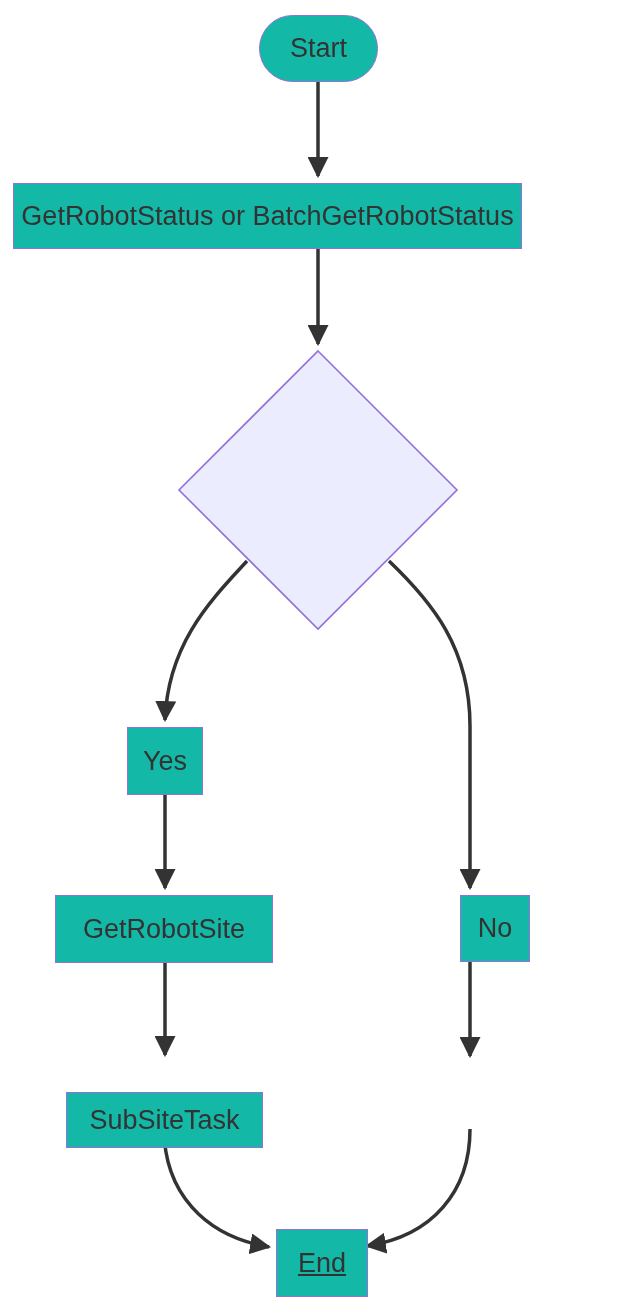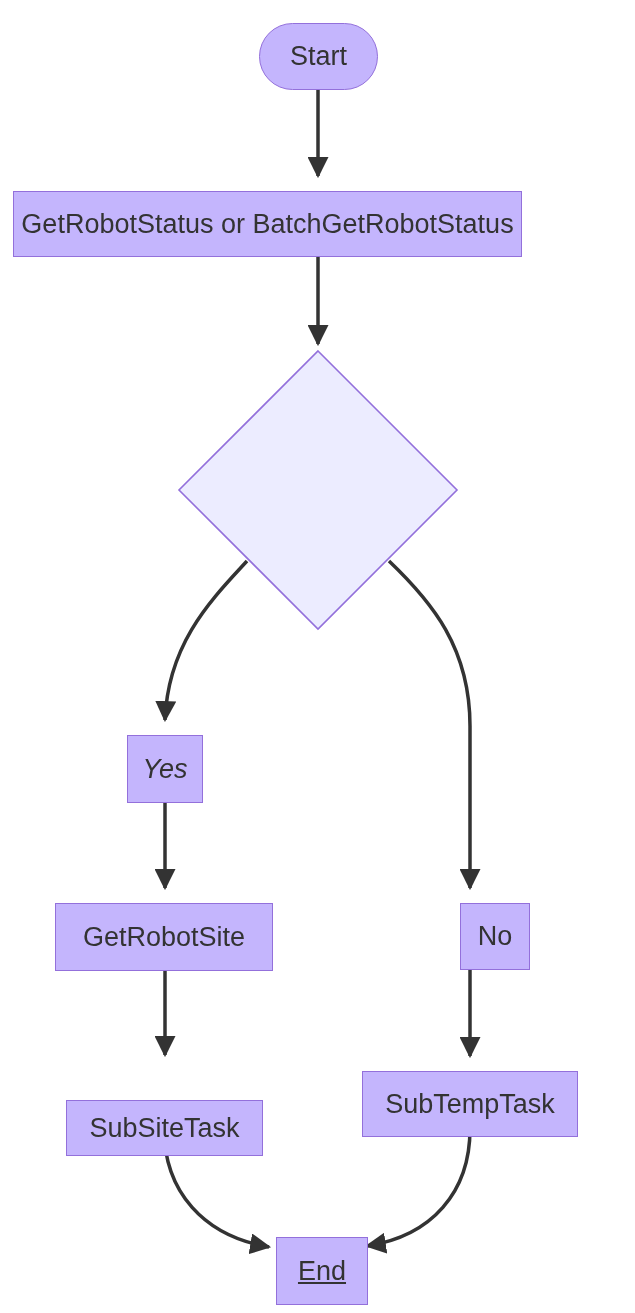--- a/index.html
+++ b/index.html
@@ -28,50 +28,49 @@
     stroke-width: 3.5px;
   }
   .diamond-shape {
     fill: #ECECFF;
     stroke: #9370DB;
     stroke-width: 1.6px;
   }
   .node {
     position: absolute;
     box-sizing: border-box;
-    background: #c4b5fd;
+    background: #14b8a6;
     border: 1.6px solid #9370DB;
     color: #333333;
     font-size: 27px;
     display: flex;
     align-items: center;
     justify-content: center;
     text-align: center;
     white-space: nowrap;
-    margin-top: 8px;
   }
   .node.stadium {
     border-radius: 34px;
   }
   .diamond-label {
     position: absolute;
     background: transparent;
     border: none;
     color: #333333;
     font-size: 27px;
     display: flex;
     align-items: center;
     justify-content: center;
     white-space: nowrap;
   }
   
   .n-start        { left: 259px; top: 15px;   width: 119px; height: 67px; }
   .n-status       { left: 13px;  top: 183px;  width: 509px; height: 66px; }
   .n-decision-lbl { left: 188px; top: 455px;  width: 260px; height: 70px; }
-  .n-yes          { left: 127px; top: 727px;  width: 76px;  height: 68px; font-style: italic; }
+  .n-yes          { left: 127px; top: 727px;  width: 76px;  height: 68px; }
   .n-no           { left: 460px; top: 895px;  width: 70px;  height: 67px; }
   .n-site         { left: 55px;  top: 895px;  width: 218px; height: 68px; text-align: right; }
   .n-subsite      { left: 66px;  top: 1092px; width: 197px; height: 56px; }
   .n-subtemp      { left: 362px; top: 1063px; width: 216px; height: 66px; }
   .n-end          { left: 276px; top: 1229px; width: 92px;  height: 68px; text-decoration: underline; }
 </style>
 </head>
 <body>
 
 <div class="canvas">
@@ -102,17 +101,16 @@
 
 
   <div class="node n-yes">Yes</div>
 
   <div class="node n-site">GetRobotSite</div>
 
   <div class="node n-subsite">SubSiteTask</div>
 
   <div class="node n-no">No</div>
 
-  <div class="node n-subtemp">SubTempTask</div>
 
   <div class="node n-end">End</div>
 
 </div>
 
 </body></html>

